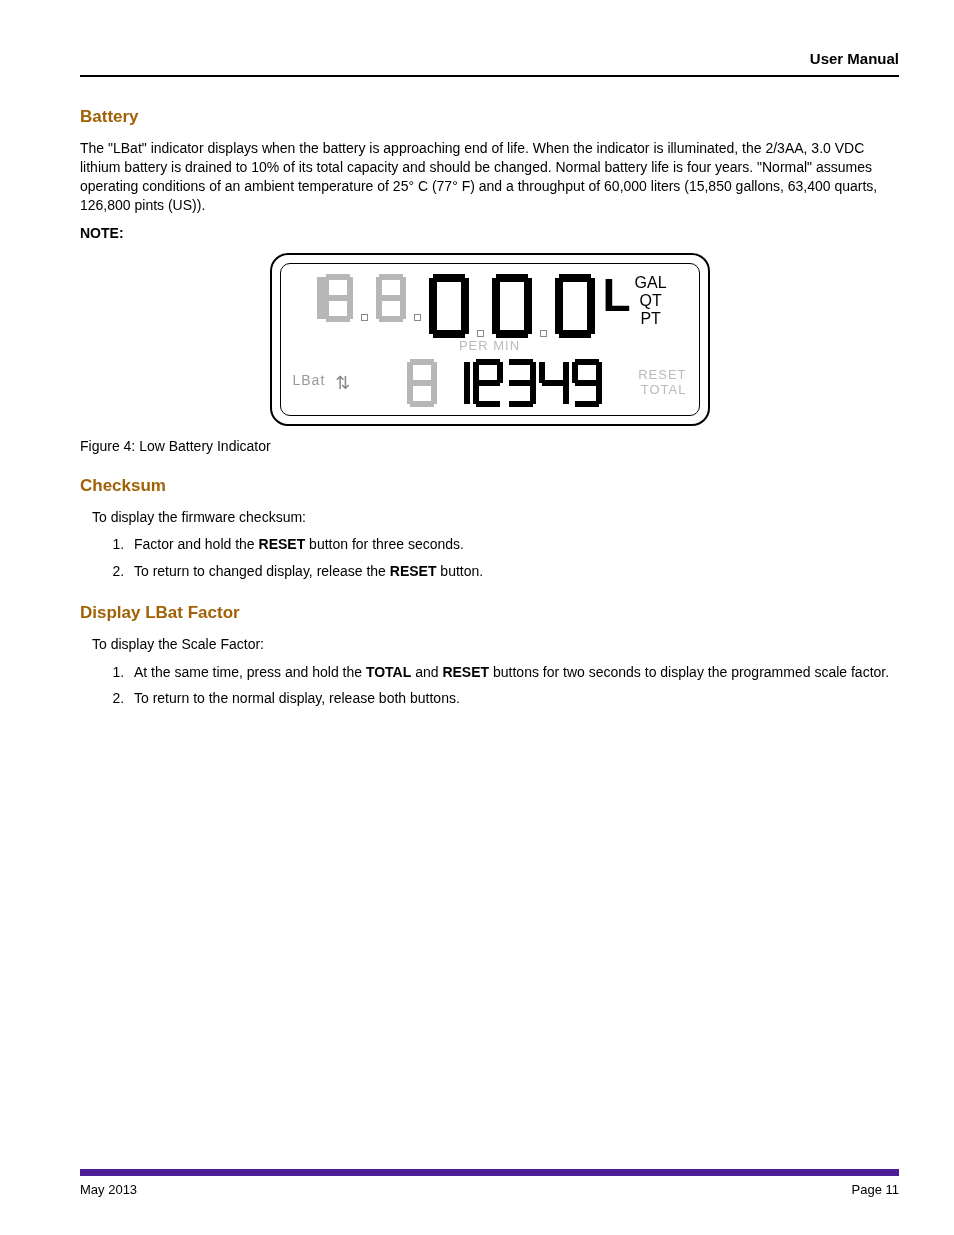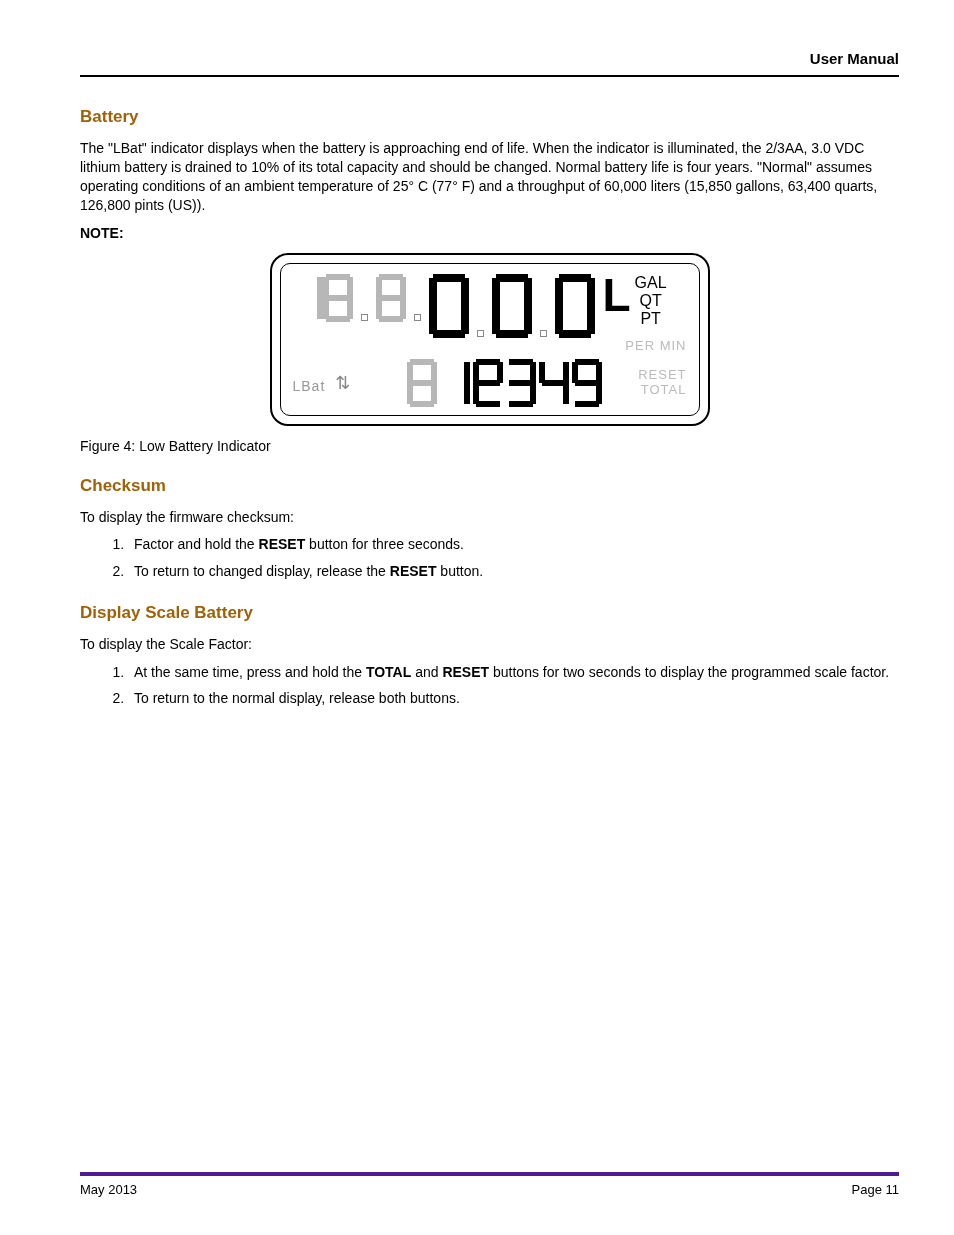--- a/index.html
+++ b/index.html
@@ -29,30 +29,30 @@
   }
   p {
     font-size: 14px;
     line-height: 1.35;
     margin-bottom: 10px;
   }
   .note-line { display: flex; gap: 0; font-size: 14px; margin-bottom: 12px; }
   .note-label { font-weight: bold; }
   .figure-wrap { text-align: center; margin: 10px 0 6px 0; }
   .figure-caption { text-align: left; font-weight: normal; font-size: 14px; margin: 12px 0 8px 0; }
-  .intro { font-size: 14px; margin-bottom: 8px; }
+  .intro { font-size: 14px; margin-bottom: 8px; margin-left: 12px; }
   ol { margin-left: 48px; font-size: 14px; line-height: 1.45; margin-bottom: 8px; }
   ol li { padding-left: 6px; margin-bottom: 6px; }
   .inline-bold { font-weight: bold; }
   .footer {
     position: absolute;
     bottom: 38px;
     left: 80px;
     right: 55px;
-    border-top: 4px solid #4c1d95;
+    border-top: 7px solid #4c1d95;
     padding-top: 6px;
     display: flex;
     justify-content: space-between;
     font-size: 13px;
   }
   
   .lcd-frame {
     width: 440px;
     margin: 0 auto;
     border: 2px solid #000;
@@ -95,21 +95,21 @@
     vertical-align: top;
     line-height: 0.95;
   }
   .unit-col { display: inline-block; vertical-align: top; }
   .lcd-bottom-row {
     display: flex;
     align-items: center;
     justify-content: space-between;
     margin-top: 6px;
   }
-  .lbat-area { display: flex; align-items: flex-end; gap: 10px; color: #999; font-size: 14px; letter-spacing: 1px; }
+  .lbat-area { display: flex; align-items: flex-start; gap: 10px; color: #999; font-size: 14px; letter-spacing: 1px; }
   .arrows { font-size: 18px; color: #888; }
   .small-digits-row { display: flex; gap: 3px; align-items: flex-end; position: relative; margin-left: 20px; }
   .right-labels {
     color: #bbb; font-size: 13px; letter-spacing: 1px; text-align: right; line-height: 1.15;
   }
   .per-min { color: #bbb; font-size: 13px; letter-spacing: 1px; }
   .ghost-one { opacity: 0.28; }
 </style>
 </head>
 <body>
@@ -188,21 +188,21 @@
         </div>
         <div style="display:flex; margin-left:8px;">
           <span class="unit-L">L</span>
           <div class="unit-col">
             <div>GAL</div>
             <div>QT</div>
             <div>PT</div>
           </div>
         </div>
       </div>
-      <div style="text-align:right;" class="per-min">PER  MIN</div>
+      <div style="" class="per-min">PER  MIN</div>
       <div class="lcd-bottom-row">
         <div class="lbat-area">
           <span>LBat</span>
           <span class="arrows">⇅</span>
         </div>
         <div class="small-digits-row">
           <div class="seg small ghost">
             <div class="h top"></div>
               <div class="h mid"></div>
               <div class="h bot"></div>
@@ -262,21 +262,21 @@
 <p class="intro">To display the firmware checksum:</p>
 <ol>
   <li>
     <span>Factor and hold the </span><span class="inline-bold">RESET</span><span> button for three seconds.</span>
   </li>
   <li>
     <span>To return to changed display, release the </span><span class="inline-bold">RESET</span><span> button.</span>
   </li>
 </ol>
 
-<h2>Display Scale Battery</h2>
+<h2>Display LBat Factor</h2>
 <p class="intro">To display the Scale Factor:</p>
 <ol>
   <li>
     <span>At the same time, press and hold the </span><span class="inline-bold">TOTAL</span><span> and </span><span class="inline-bold">RESET</span><span> buttons for two seconds to display the programmed scale factor.</span>
   </li>
   <li>
     <span>To return to the normal display, release both buttons.</span>
   </li>
 </ol>
 

